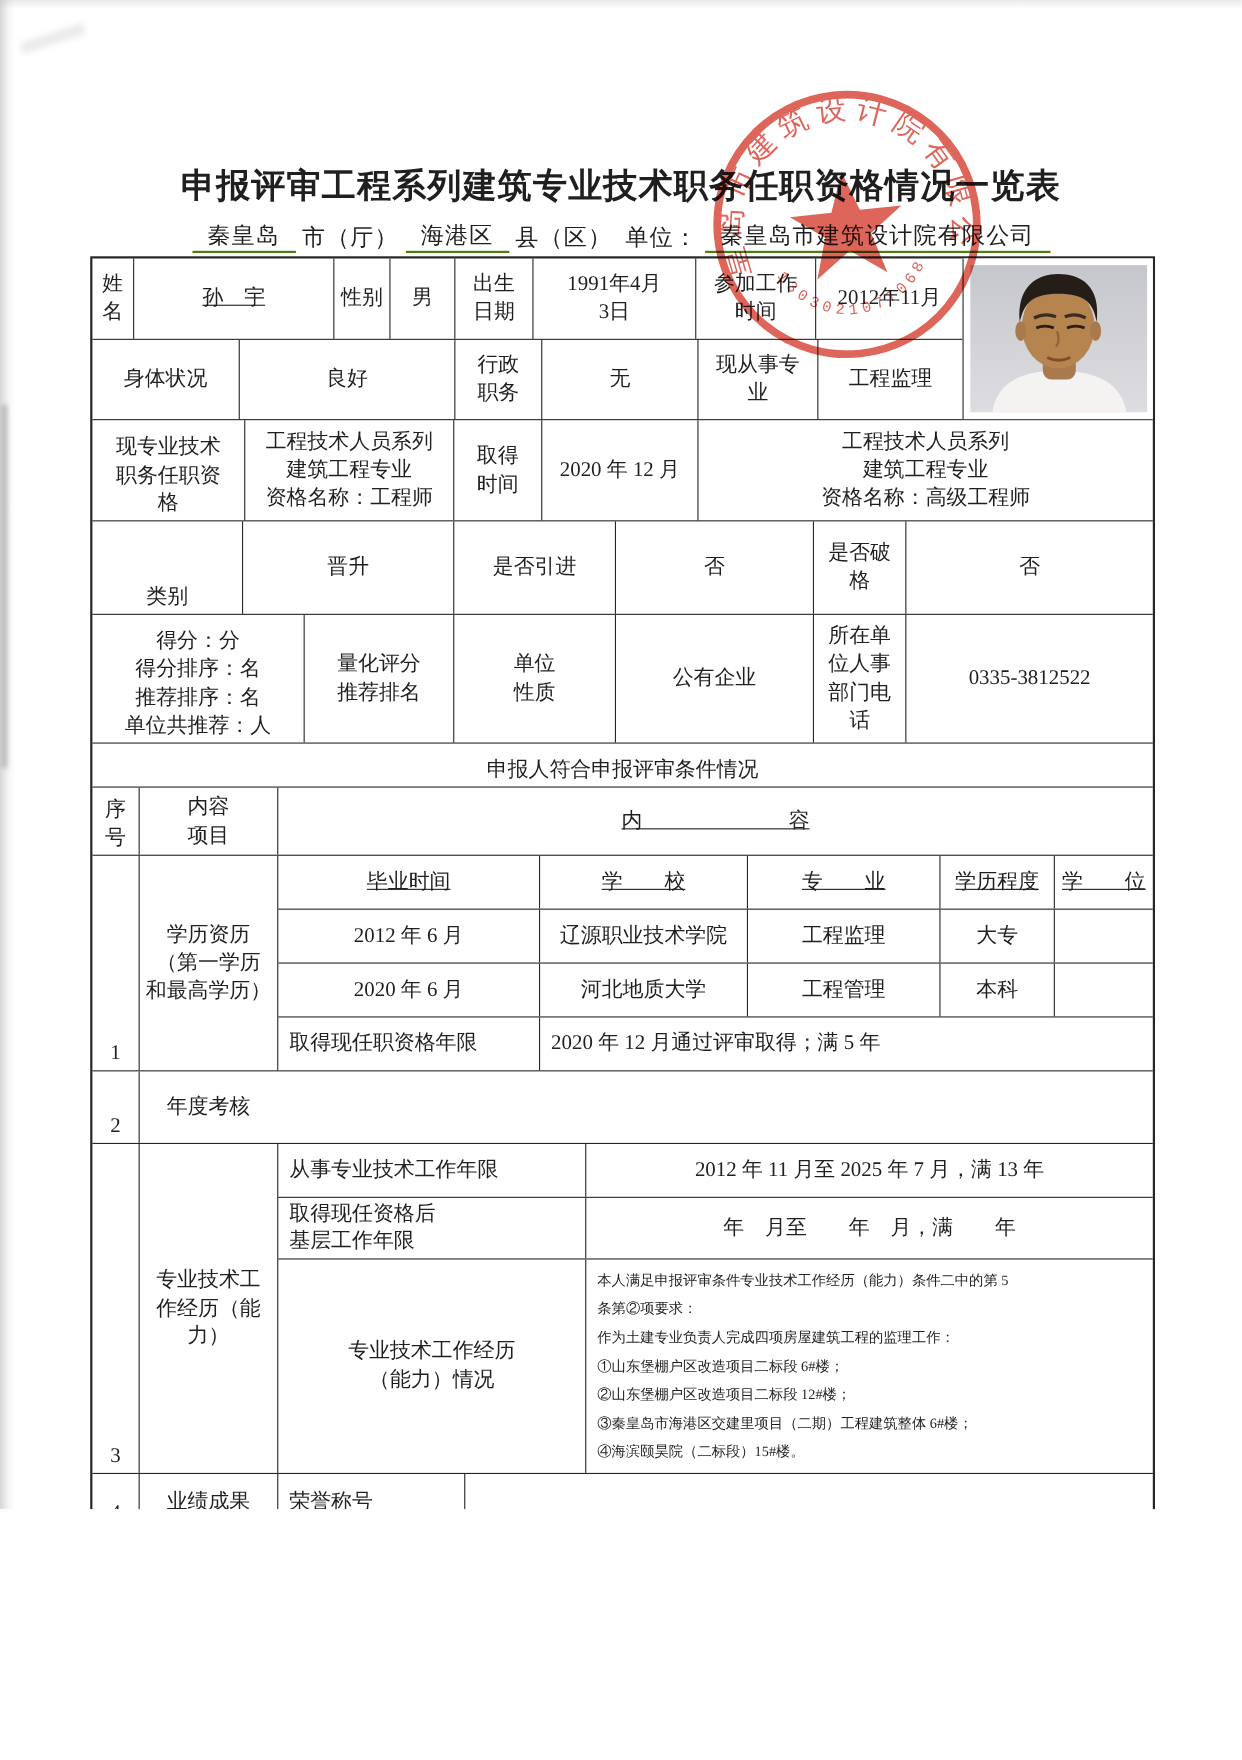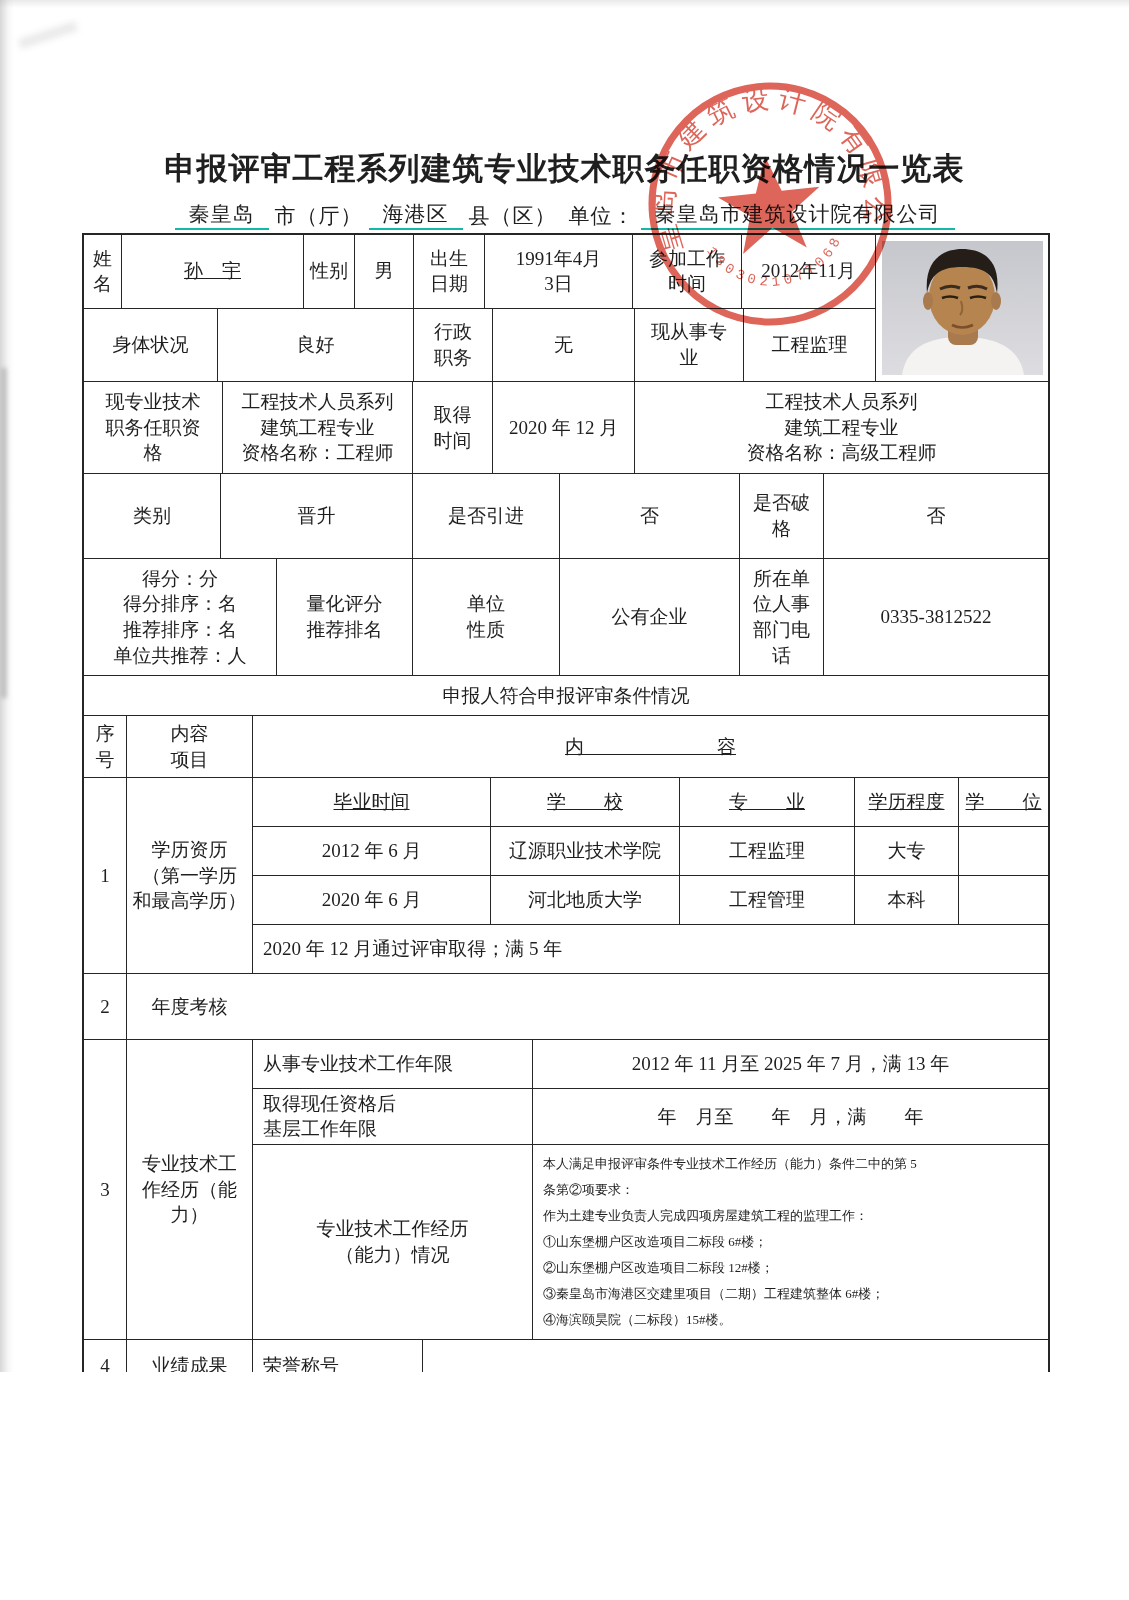--- a/index.html
+++ b/index.html
@@ -12,29 +12,29 @@
     background:linear-gradient(to right, rgba(150,150,152,.38), rgba(190,190,192,.12) 60%, transparent); }
   .edge-top { position:absolute; left:0; top:0; width:100%; height:8px;
     background:linear-gradient(to bottom, rgba(170,170,172,.25), transparent); }
   .smudge1 { position:absolute; left:1px; top:368px; width:6px; height:330px; background:rgba(120,120,122,.35); filter:blur(2px); }
   .smudge2 { position:absolute; left:18px; top:30px; width:60px; height:10px; background:rgba(170,170,172,.25); filter:blur(3px); transform:rotate(-18deg); }
 
   .title { position:absolute; left:0; top:148px; width:100%; text-align:center;
     font-size:31px; font-weight:bold; letter-spacing:1px; }
   .subtitle { position:absolute; left:0; top:200px; width:100%; display:flex;
     justify-content:center; align-items:flex-end; font-size:21px; letter-spacing:1px; }
-  .subtitle .u { border-bottom:2px solid #14b8a6; padding:0 14px; text-align:center; }
+  .subtitle .u { border-bottom:2px solid #4d7c0f; padding:0 14px; text-align:center; }
   .subtitle .lbl { padding:0 6px;text-align:center; }
 
   .tbl { position:absolute; left:82px; top:233px; width:968px; border:2.5px solid #262626; box-sizing:border-box; font-size:19px; }
   .r { display:flex; box-sizing:border-box; }
   .r + .r { border-top:1.6px solid #262626; }
   .c { box-sizing:border-box; display:flex; flex-direction:column; align-items:center; justify-content:center;
     text-align:center; padding:2px 3px; border-left:1.6px solid #262626; line-height:1.35; }
-  .r > .c:first-child, .r > .stack:first-child { border-left:none; }
+  .r > .c:first-child, .r > .stack:first-child { border-left:none;justify-content:flex-end; }
   .stack { display:flex; flex-direction:column; box-sizing:border-box; border-left:1.6px solid #262626; }
   .r > .stack:first-child { border-left:none; }
   .sr { display:flex; box-sizing:border-box; flex:1; }
   .sr + .sr { border-top:1.6px solid #262626; }
   .sr > .c:first-child { border-left:none; }
   .grow { flex:1; }
   .prel { white-space:pre-line; }
   .pre { white-space:pre;text-decoration:underline; }
   .left { align-items:flex-start; text-align:left; padding-left:10px; padding-right:10px; }
   .lines .ln { display:block; }
@@ -206,20 +206,21 @@
           <div class="c grow"></div>
         </div>
         <div class="sr" style="height:40px">
           <div class="c" style="width:237px">2020 年 6 月</div>
           <div class="c" style="width:189px">河北地质大学</div>
           <div class="c" style="width:175px">工程管理</div>
           <div class="c" style="width:104px">本科</div>
           <div class="c grow"></div>
         </div>
         <div class="sr" style="height:42px">
+          <div class="c left" style="width:237px">取得现任职资格年限</div>
           <div class="c left grow">2020 年 12 月通过评审取得；满 5 年</div>
         </div>
       </div>
     </div>
 
     <div class="r" style="height:66px">
       <div class="c" style="width:42px">2</div>
       <div class="c" style="width:126px">年度考核</div>
     </div>
 

